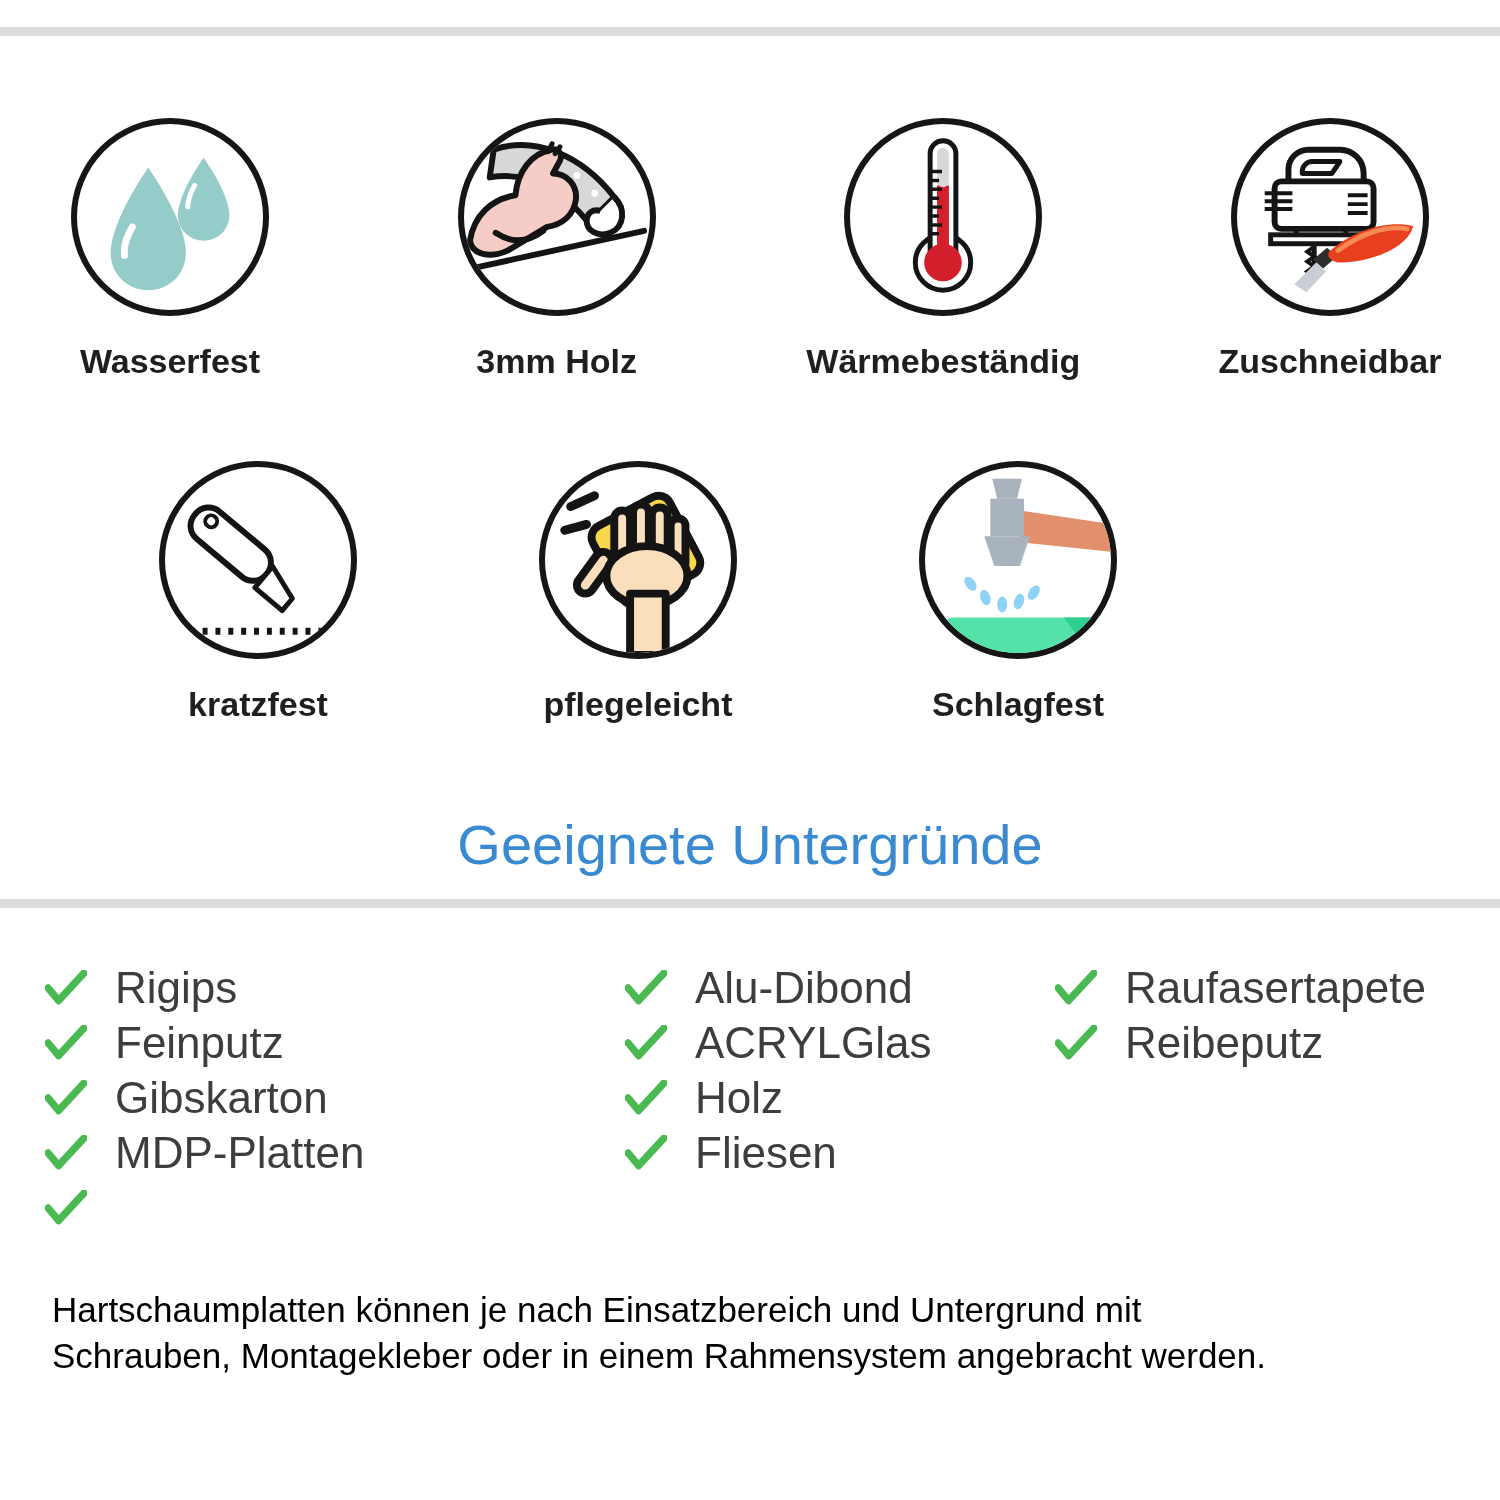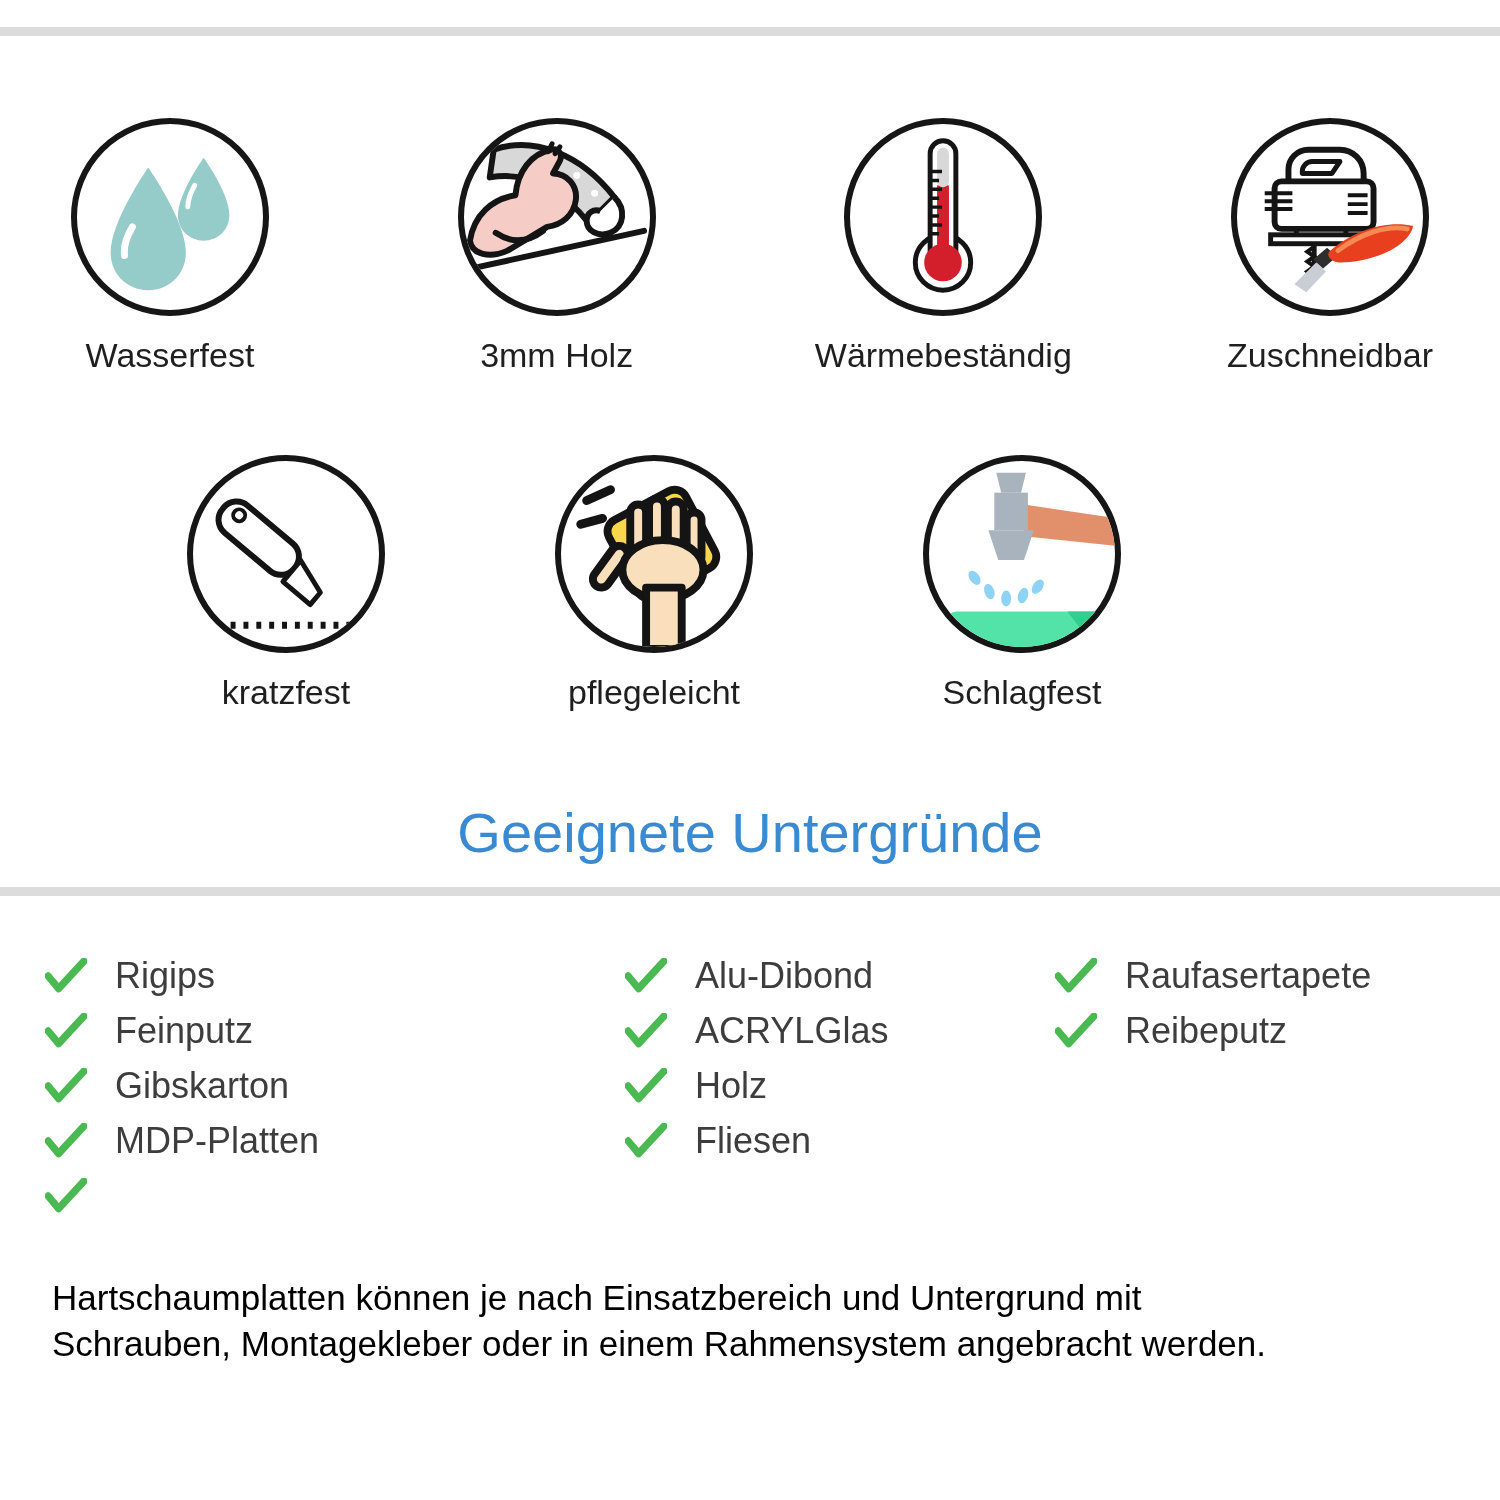--- a/index.html
+++ b/index.html
@@ -25,44 +25,44 @@
     font-size: 56px; font-weight: 500;
     color: #3a8ad1;
   }
   .divider { width: 1500px; height: 9px; background: #dcdcdc; }
   .divider.d1 { margin-top: 27px; }
   .divider.d2 { margin-top: 22px; }
 
   
   .feat-row { display: flex; }
   .feat-row1 { margin-top: 82px; justify-content: space-between; }
-  .feat-row2 { margin-top: 80px; justify-content: flex-start; padding-left: 116px; gap: 28px; }
+  .feat-row2 { margin-top: 80px; justify-content: flex-start; padding-left: 88px; gap: 40px; }
   .feat { width: 340px; display: flex; flex-direction: column; align-items: center; }
   .icon-circle {
     width: 198px; height: 198px;
     border: 6px solid #161616; border-radius: 50%;
     background: #fff; overflow: hidden;
     display: flex; align-items: center; justify-content: center;
   }
   .icon-circle svg { width: 186px; height: 186px; display: block; }
   .feat-label {
-    margin-top: 20px;
-    font-size: 34px; font-weight: 400; color: #1f1f1f;
+    margin-top: 26px;
+    font-size: 34px; font-weight: 700; color: #1f1f1f;
     white-space: nowrap;
   }
 
   
   .substrate-grid { display: flex; margin-top: 52px; padding-left: 45px; }
   .sub-col { display: flex; flex-direction: column; }
   .sub-col.c1 { width: 580px; }
   .sub-col.c2 { width: 430px; }
   .sub-col.c3 { width: 440px; }
   .sub-item { display: flex; align-items: center; height: 55px; gap: 28px; }
   .check-icon { width: 42px; height: 36px; flex: 0 0 auto; }
-  .sub-label { font-size: 36px; color: #3d3d3d; white-space: nowrap; text-align: center; }
+  .sub-label { font-size: 44px; color: #3d3d3d; white-space: nowrap; text-align: center; }
 
   
   .footer-note { margin-top: 52px; margin-left: 52px; }
   .footer-line {
     font-size: 35px; line-height: 46px;
     color: #000000; font-weight: 400;
     white-space: nowrap;
   }
 </style>
 </head>

